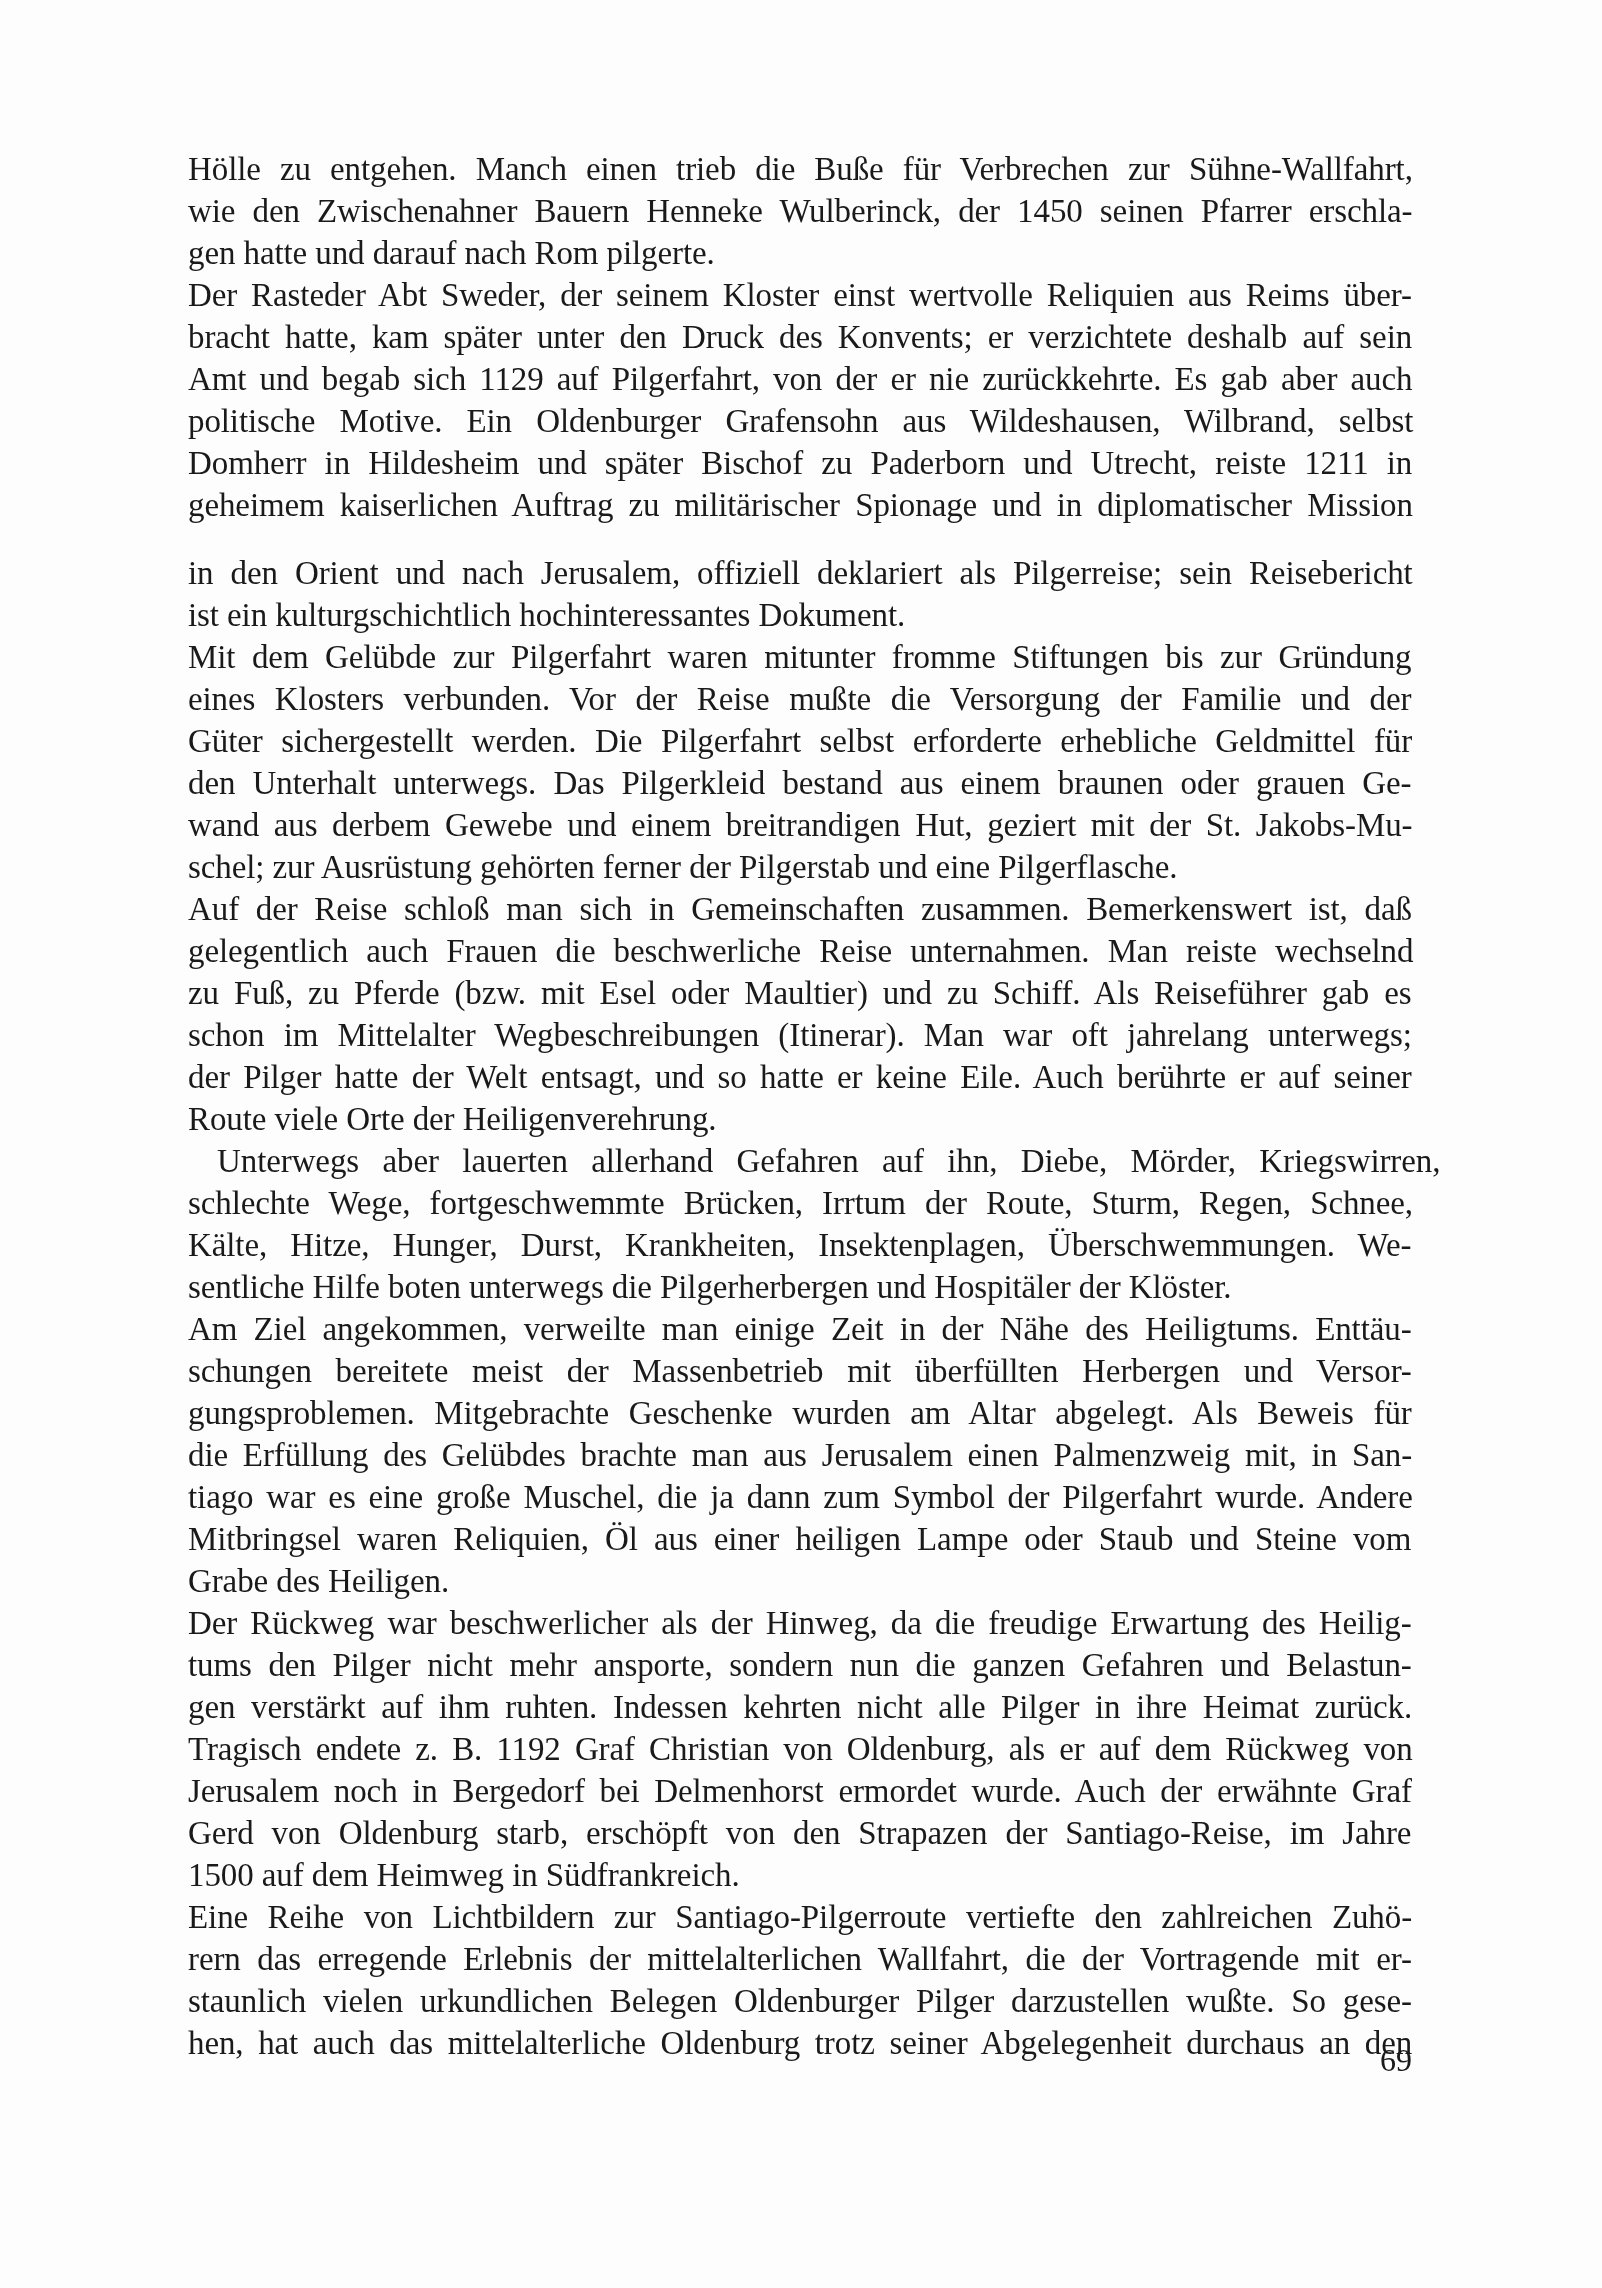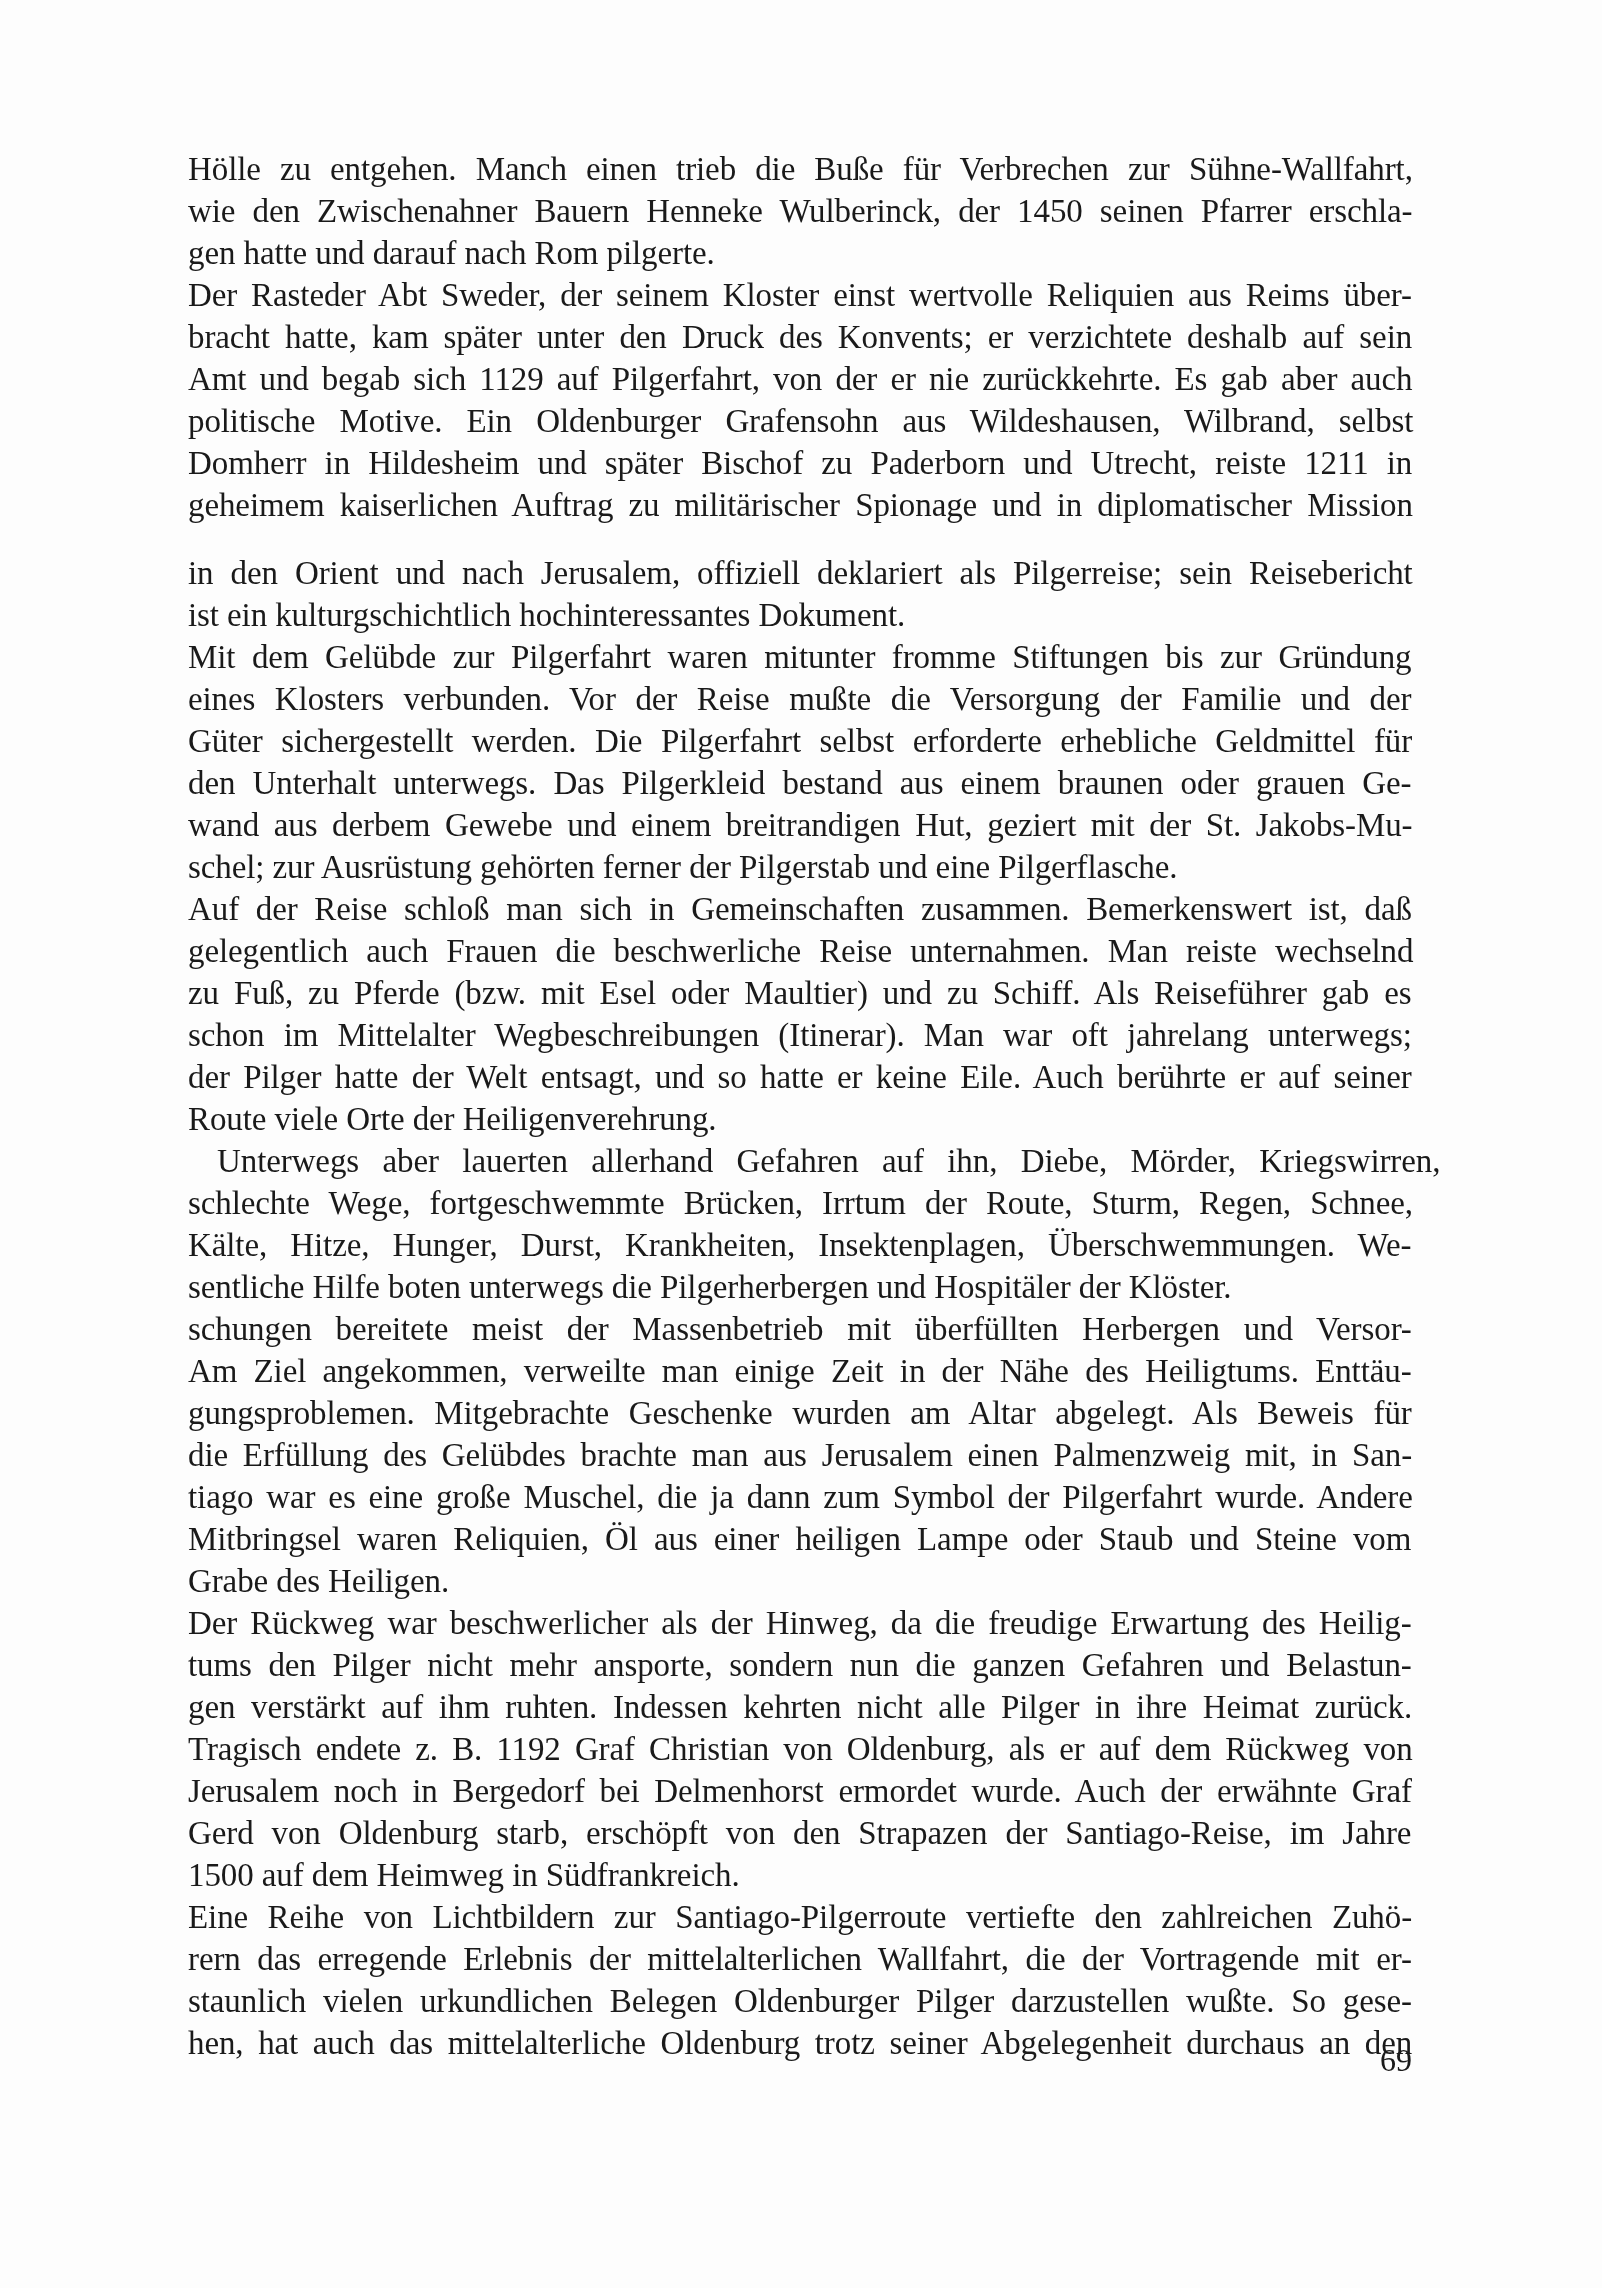--- a/index.html
+++ b/index.html
@@ -59,22 +59,22 @@
         <span class="line" style="display: block; width: auto; word-spacing: 5.2px;">der Pilger hatte der Welt entsagt, und so hatte er keine Eile. Auch berührte er auf seiner</span>
         <span class="line last">Route viele Orte der Heiligenverehrung.</span>
       </div>
       <div>
         <span class="line" style="display: block; width: auto; word-spacing: 15.3px; margin-left: 29px;">Unterwegs aber lauerten allerhand Gefahren auf ihn, Diebe, Mörder, Kriegswirren,</span>
         <span class="line" style="display: block; width: auto; word-spacing: 11px;">schlechte Wege, fortgeschwemmte Brücken, Irrtum der Route, Sturm, Regen, Schnee,</span>
         <span class="line" style="display: block; width: auto; word-spacing: 15px;">Kälte, Hitze, Hunger, Durst, Krankheiten, Insektenplagen, Überschwemmungen. We-</span>
         <span class="line last">sentliche Hilfe boten unterwegs die Pilgerherbergen und Hospitäler der Klöster.</span>
       </div>
       <div>
+        <span class="line" style="display: block; width: auto; word-spacing: 8.1px;">Am Ziel angekommen, verweilte man einige Zeit in der Nähe des Heiligtums. Enttäu-</span>
         <span class="line" style="display: block; width: auto; word-spacing: 15.6px;">schungen bereitete meist der Massenbetrieb mit überfüllten Herbergen und Versor-</span>
-        <span class="line" style="display: block; width: auto; word-spacing: 8.1px;">Am Ziel angekommen, verweilte man einige Zeit in der Nähe des Heiligtums. Enttäu-</span>
         <span class="line" style="display: block; width: auto; word-spacing: 11.5px;">gungsproblemen. Mitgebrachte Geschenke wurden am Altar abgelegt. Als Beweis für</span>
         <span class="line" style="display: block; width: auto; word-spacing: 6.7px;">die Erfüllung des Gelübdes brachte man aus Jerusalem einen Palmenzweig mit, in San-</span>
         <span class="line" style="display: block; width: auto; word-spacing: 4.7px;">tiago war es eine große Muschel, die ja dann zum Symbol der Pilgerfahrt wurde. Andere</span>
         <span class="line" style="display: block; width: auto; word-spacing: 8px;">Mitbringsel waren Reliquien, Öl aus einer heiligen Lampe oder Staub und Steine vom</span>
         <span class="line last">Grabe des Heiligen.</span>
       </div>
       <div>
         <span class="line" style="display: block; width: auto; word-spacing: 5px;">Der Rückweg war beschwerlicher als der Hinweg, da die freudige Erwartung des Heilig-</span>
         <span class="line" style="display: block; width: auto; word-spacing: 8.5px;">tums den Pilger nicht mehr ansporte, sondern nun die ganzen Gefahren und Belastun-</span>
         <span class="line" style="display: block; width: auto; word-spacing: 7.5px;">gen verstärkt auf ihm ruhten. Indessen kehrten nicht alle Pilger in ihre Heimat zurück.</span>

